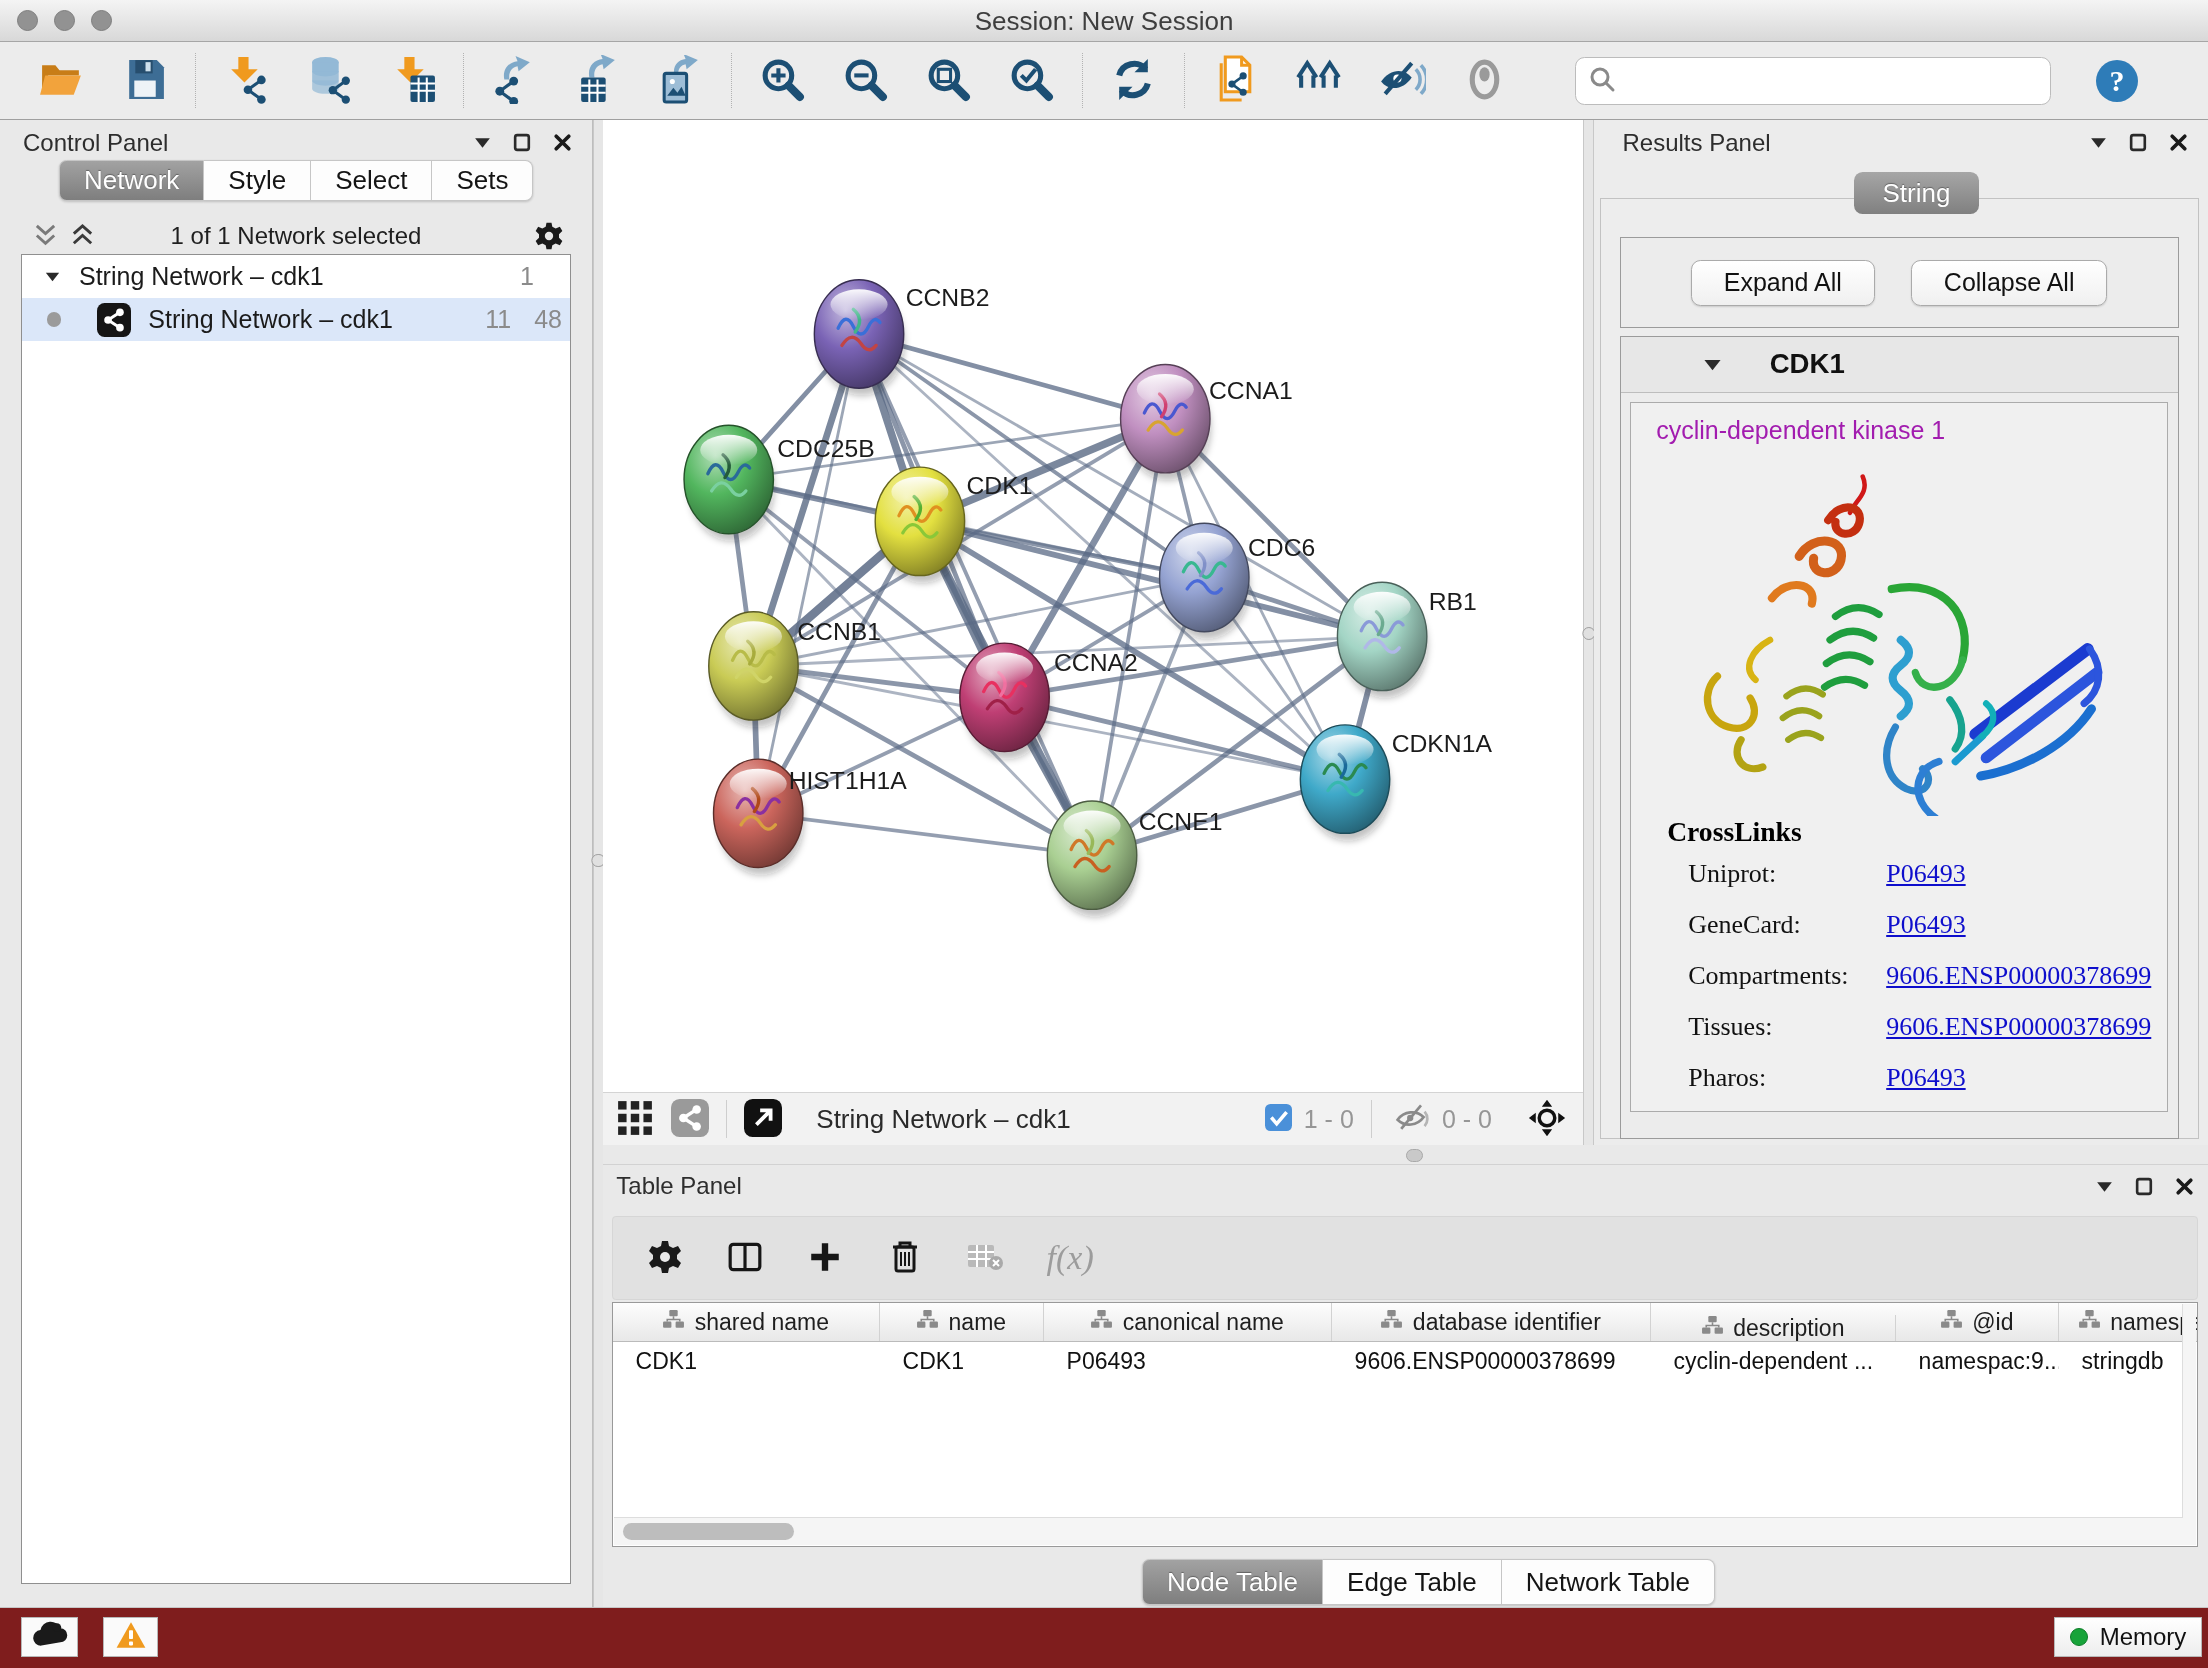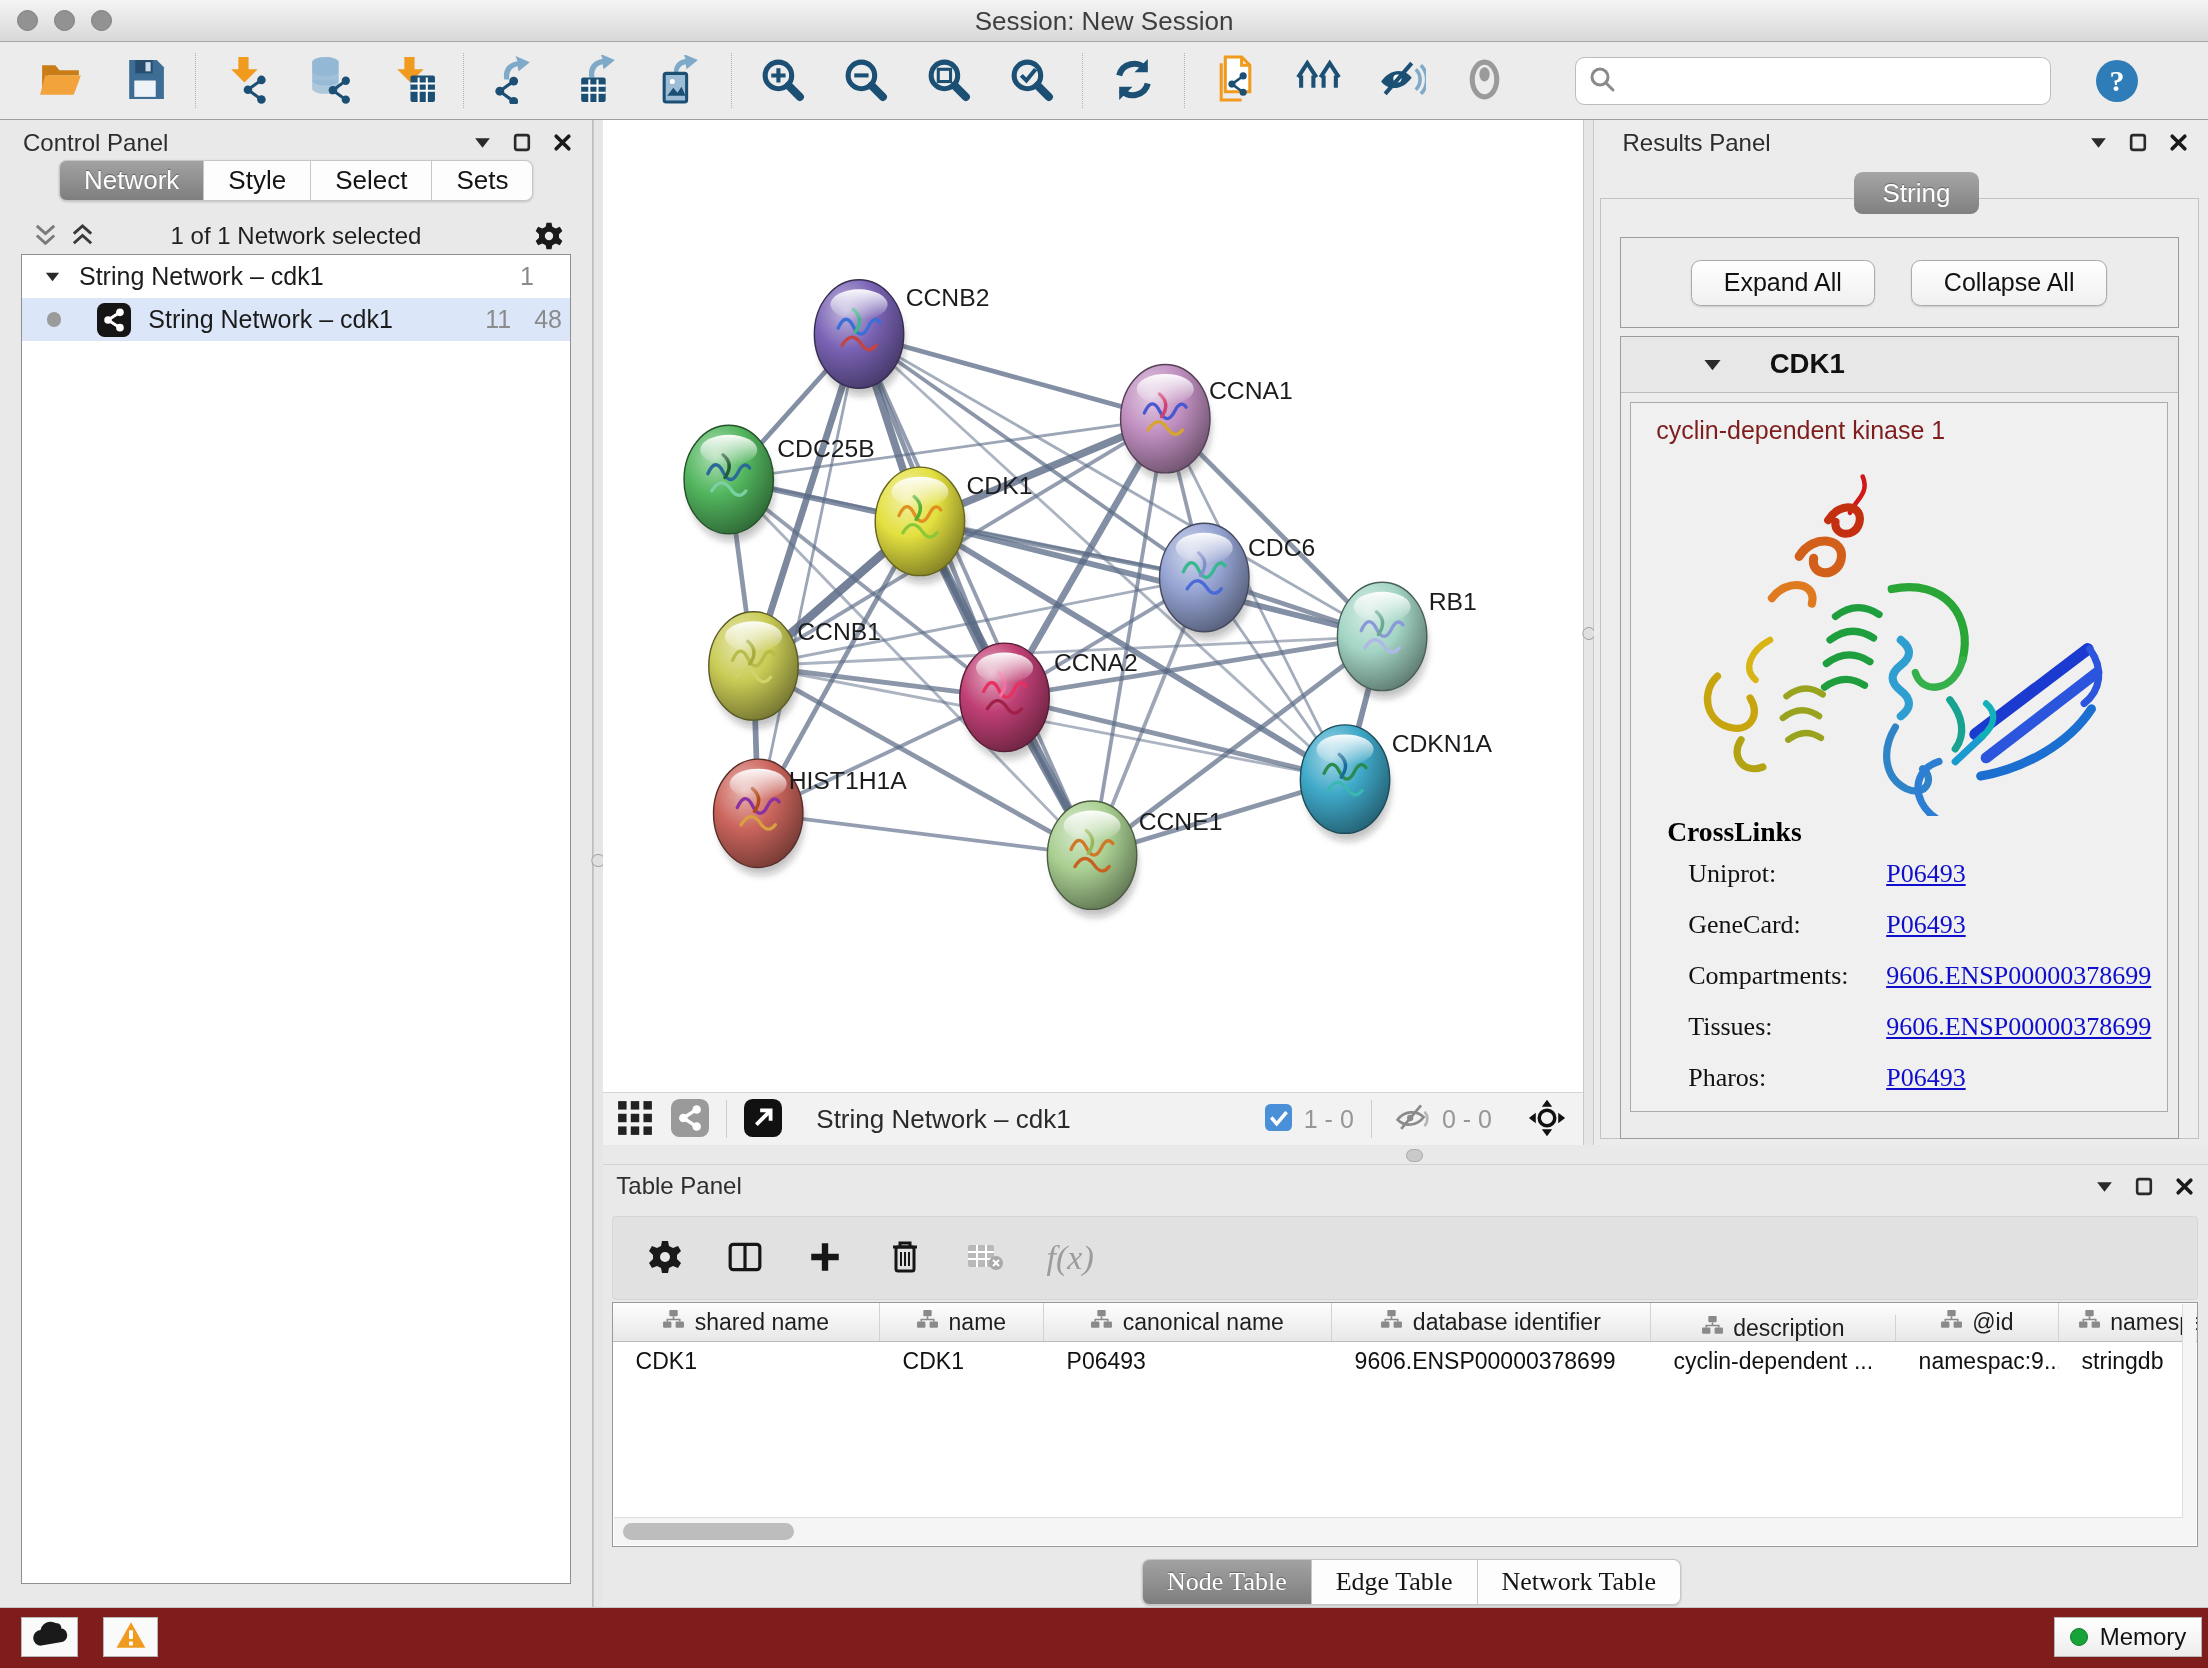--- a/index.html
+++ b/index.html
@@ -98,21 +98,21 @@
     display:flex;align-items:center;justify-content:center;gap:36px;box-sizing:border-box;}
   .rp-btn{height:46px;padding:0 32px;border:1.9px solid #aaaaaa;border-radius:9.5px;
     background:linear-gradient(#ffffff,#f0f0f0);font-size:25px;color:#111;cursor:pointer;
     font-family:"Liberation Sans",sans-serif;box-shadow:0 1px 1.9px rgba(0,0,0,.15);}
   #rbox-entry{margin:7.6px 19px 0 19px;height:803px;border:1.9px solid #9b9b9b;background:#ececec;box-sizing:border-box;}
   #entry-header{height:55px;display:flex;align-items:center;border-bottom:1px solid #bdbdbd;background:#e7e7e7;}
   #entry-header .caret{margin-left:80px;display:inline-flex;}
   #entry-header .caret svg{width:23px;height:23px;}
   #entry-name{margin-left:46px;font-size:27.6px;font-weight:bold;color:#111;}
   #entry-inner{margin:9.5px;border:1px solid #ababab;background:#f0f0f0;height:710px;box-sizing:border-box;overflow:hidden;}
-  #entry-desc{margin:13.3px 0 0 25px;font-size:25px;color:#7f1d1d;}
+  #entry-desc{margin:13.3px 0 0 25px;font-size:25px;color:#a21caf;}
   #protein-wrap{margin:17px auto 0 auto;width:476px;height:354px;}
   #crosslinks{margin:0 0 0 36px;font-family:"Liberation Serif",serif;}
   #cl-title{font-size:27.6px;font-weight:bold;color:#000;}
   .cl-row{display:flex;height:51px;align-items:center;font-size:26px;}
   .cl-label{width:198px;padding-left:21px;color:#111;}
   .cl-value{color:#0e0ecc;text-decoration:underline;cursor:pointer;}
 
   
   #table-panel{position:absolute;left:603px;top:1164px;width:1605px;height:443px;background:#e9e9e9;
     border-top:1px solid #d2d2d2;box-sizing:border-box;}
@@ -130,21 +130,21 @@
   .th{display:flex;align-items:center;justify-content:center;gap:9.5px;font-size:23px;color:#1e1e1e;
     border-right:1px solid #d2d2d2;box-sizing:border-box;flex:0 0 auto;cursor:pointer;}
   .th svg{width:23px;height:21px;}
   .trow{display:flex;height:38px;align-items:center;}
   .td{font-size:23px;color:#111;padding-left:23px;box-sizing:border-box;flex:0 0 auto;
     white-space:nowrap;overflow:hidden;}
   #tp-hscroll{position:absolute;left:1px;right:13.3px;bottom:1px;height:27px;background:#f5f5f5;border-top:1px solid #ddd;}
   #tp-thumb{position:absolute;left:9.5px;top:4.8px;width:171px;height:17px;border-radius:8.6px;background:#bdbdbd;cursor:pointer;}
   #tp-vscroll{position:absolute;right:1px;top:1px;bottom:1px;width:12.4px;background:#f5f5f5;border-left:1px solid #ddd;}
   #tp-tabs{position:absolute;left:539px;top:394px;display:flex;filter:drop-shadow(0 1px 1px rgba(0,0,0,.18));}
-  #tp-tabs .tab{height:44px;line-height:44px;font-family:Liberation Serif, serif;}
+  #tp-tabs .tab{height:44px;line-height:44px;}
 
   
   #statusbar{position:absolute;left:0;top:1607px;width:100%;height:61px;background:#7f1d1d;
     border-top:1.9px solid #c6c6c6;box-sizing:border-box;}
   .sb-btn{position:absolute;top:8.6px;height:40px;background:#fafafa;border:1.9px solid #b7b7b7;
     display:flex;align-items:center;justify-content:center;cursor:pointer;box-sizing:border-box;}
   #cloud-btn{left:21px;width:57px;}
   #cloud-btn svg{width:38px;height:28.5px;}
   #warn-btn{left:103px;width:55px;}
   #warn-btn svg{width:32px;height:30px;}

